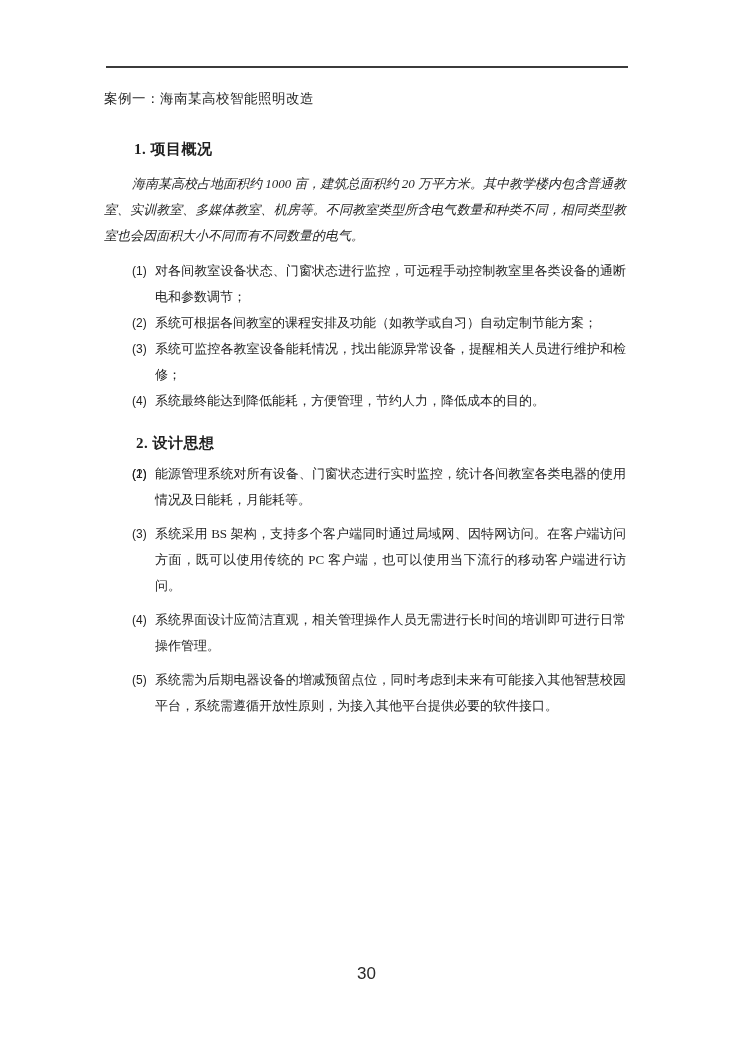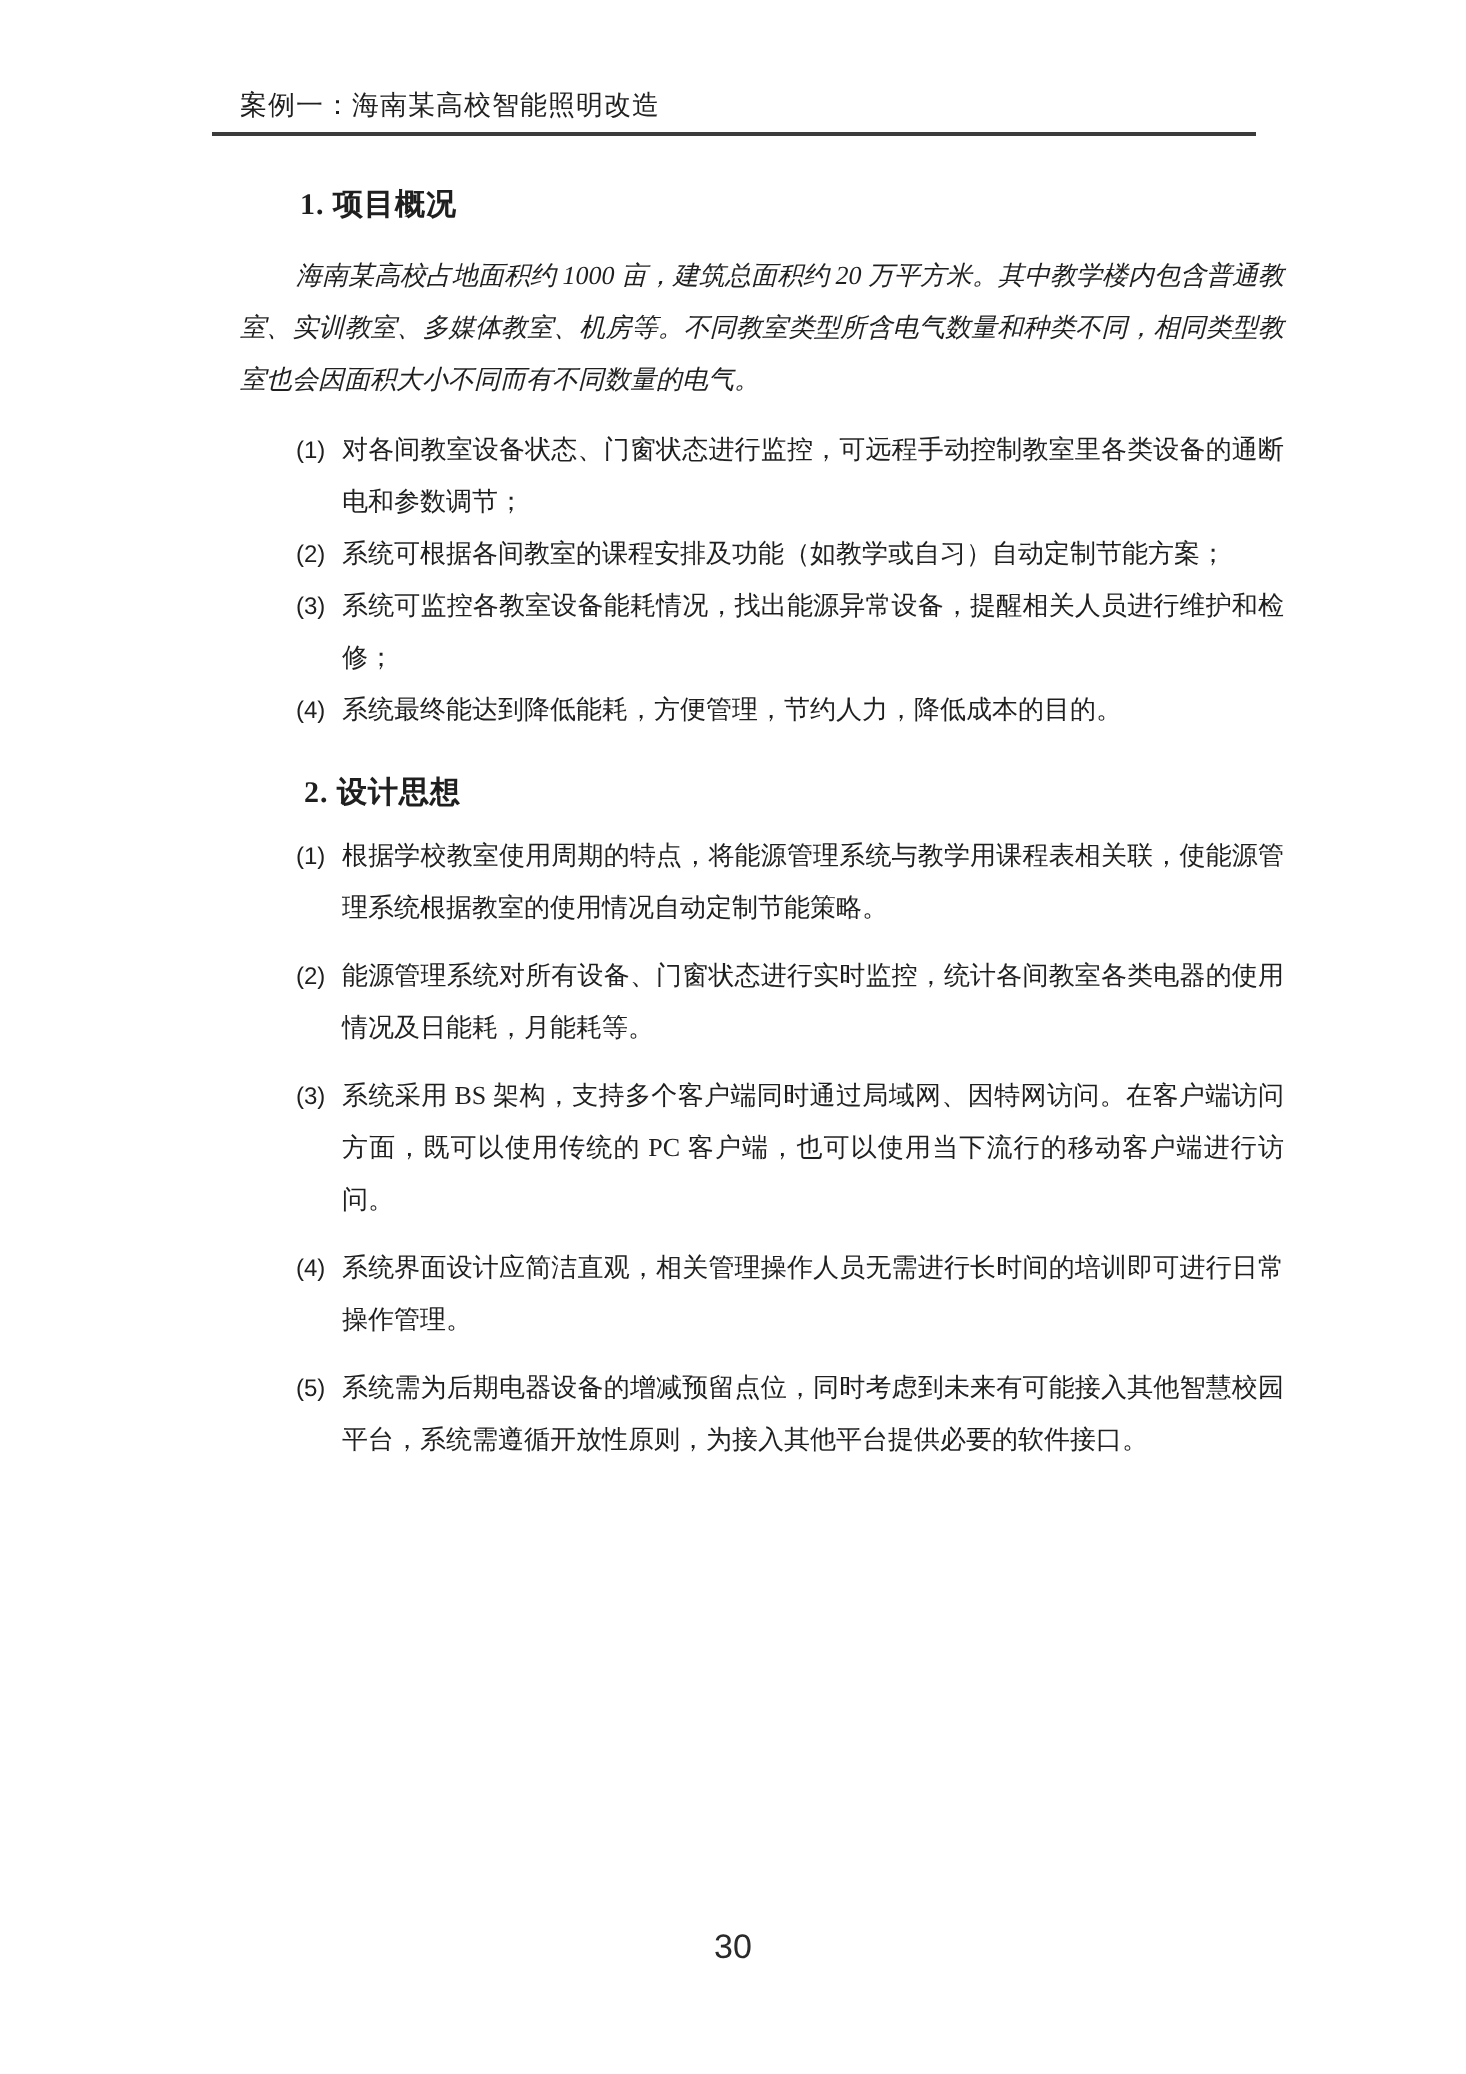--- a/index.html
+++ b/index.html
@@ -15,24 +15,24 @@
   }
   .header-rule {
     position: absolute;
     left: 106px;
     top: 66px;
     width: 522px;
     border-top: 2px solid #3b3b3b;
   }
   .content {
     position: absolute;
-    left: 120px;
+    left: 104px;
     top: 0;
     width: 522px;
-    padding-top: 44px;
+    padding-top: 90px;
     font-size: 13px;
     line-height: 26px;
   }
   .doc-title {
     font-size: 13.5px;
     line-height: 18px;
     letter-spacing: 0.5px;
   }
   .section-heading {
     margin: 32px 0 0 30px;
@@ -104,21 +104,20 @@
       <li>
         <span class="marker">(4)</span>
         <span class="item-text">系统最终能达到降低能耗，方便管理，节约人力，降低成本的目的。</span>
       </li>
     </ol>
 
     <div class="section-heading second">2. 设计思想</div>
     <ol class="num-list spaced">
       <li>
         <span class="marker">(1)</span>
-        <span class="item-text">根据学校教室使用周期的特点，将能源管理系统与教学用课程表相关联，使能源管理系统根据教室的使用情况自动定制节能策略。</span>
       </li>
       <li>
         <span class="marker">(2)</span>
         <span class="item-text">能源管理系统对所有设备、门窗状态进行实时监控，统计各间教室各类电器的使用情况及日能耗，月能耗等。</span>
       </li>
       <li>
         <span class="marker">(3)</span>
         <span class="item-text">系统采用 BS 架构，支持多个客户端同时通过局域网、因特网访问。在客户端访问方面，既可以使用传统的 PC 客户端，也可以使用当下流行的移动客户端进行访问。</span>
       </li>
       <li>

